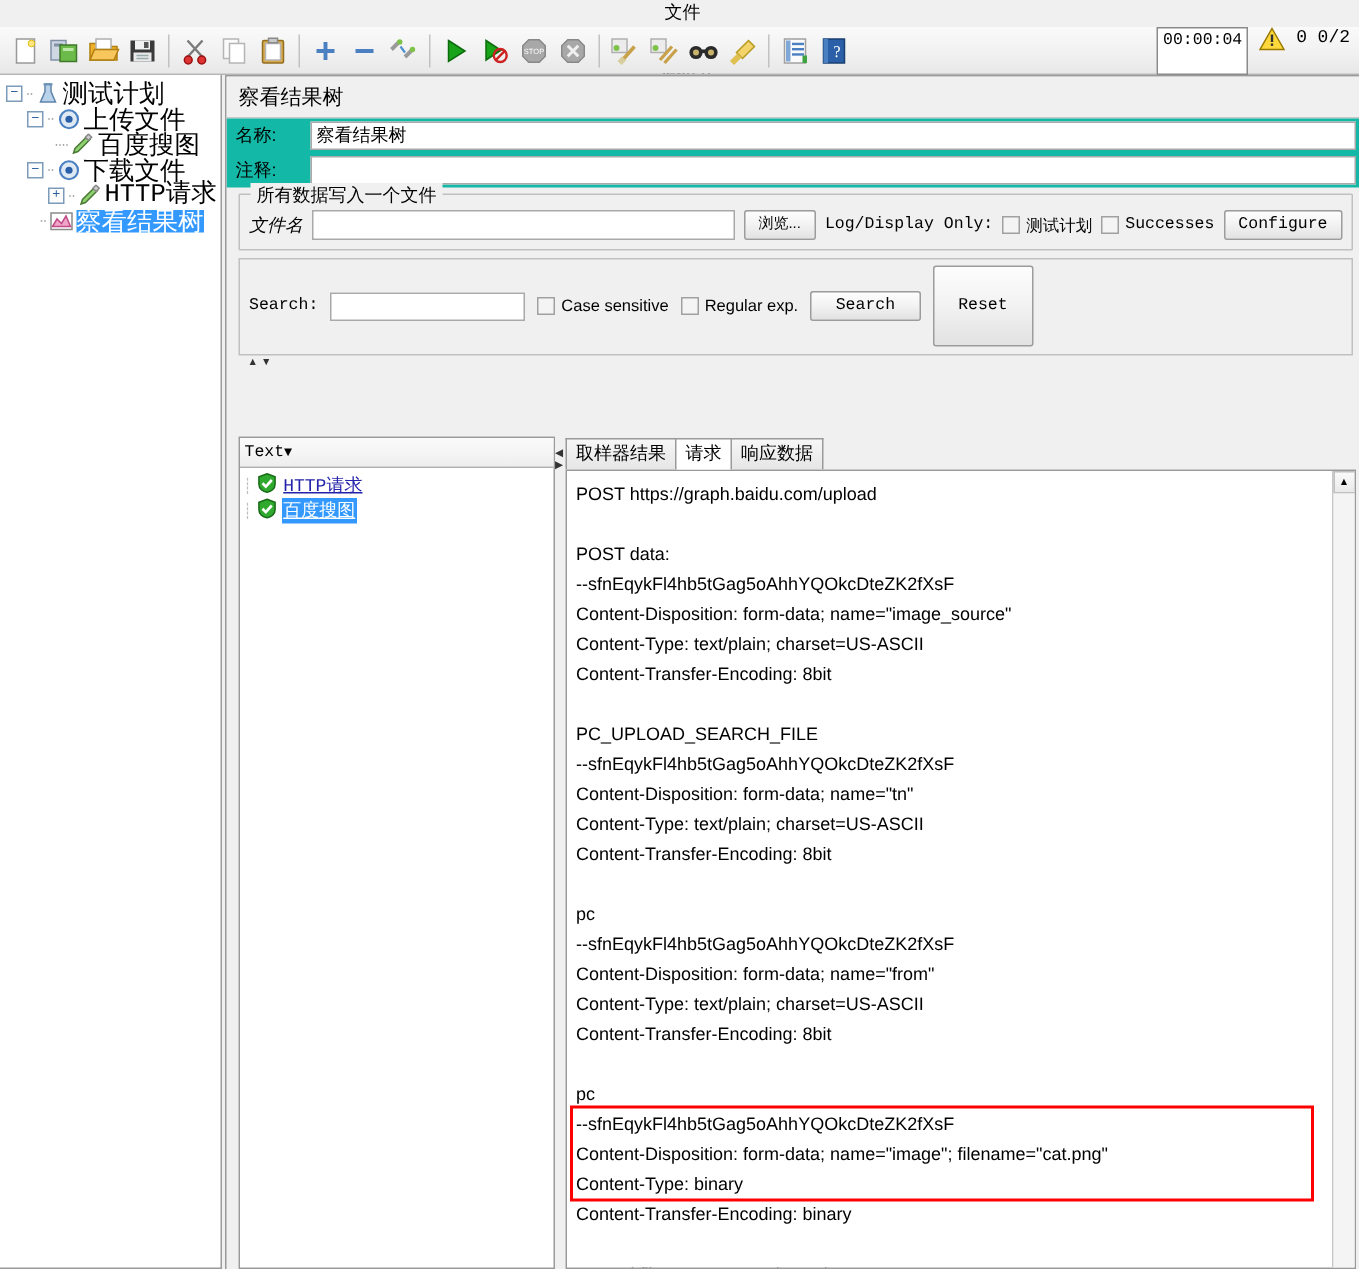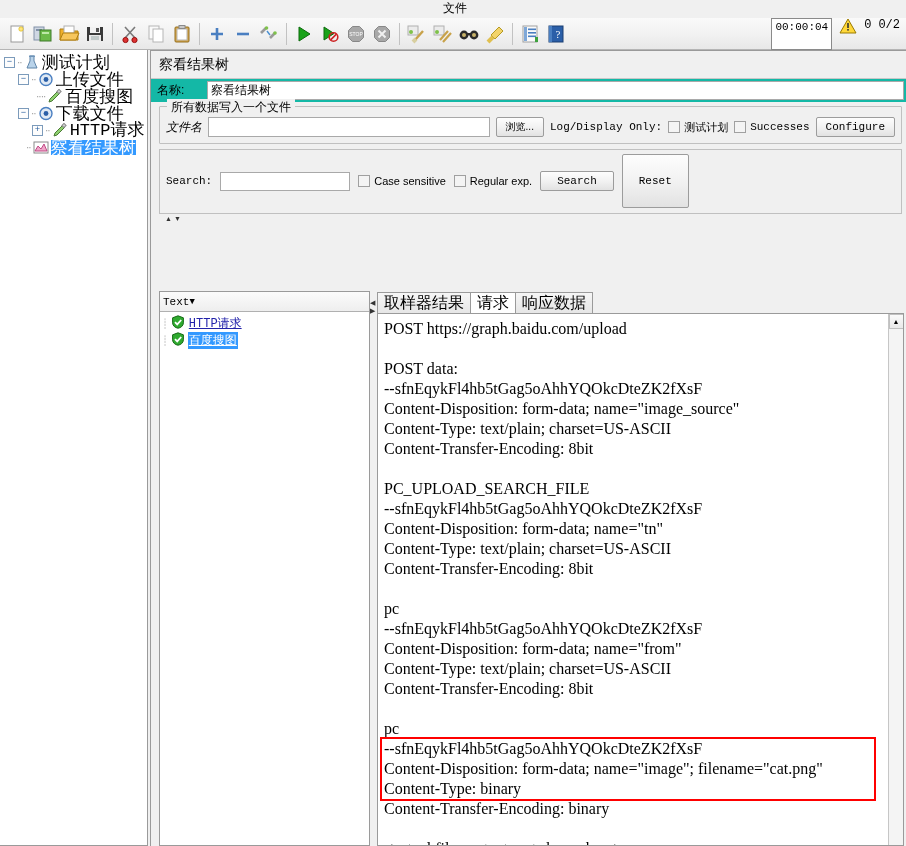--- a/index.html
+++ b/index.html
@@ -237,36 +237,36 @@
   .vsplit { width: 7px; position: relative; background: #f0f0f0; }
   .vsplit-arrows { position: absolute; top: 8px; left: 0; font-size: 7px; line-height: 8px; color: #333; }
 
   .tabpane { flex: 1; display: flex; flex-direction: column; position: relative; }
   .tabstrip { display: flex; align-items: flex-end; height: 22px; padding-left: 0px; }
   .tab {
     border: 1px solid #9a9a9a;
     border-bottom: none;
     background: linear-gradient(to bottom,#f6f6f6,#e6e6e6);
     padding: 2px 6px 3px 6px;
-    font-size: 16px;
+    font-size: 12px;
     line-height: 15px;
     margin-right: -1px;
     cursor: default;
   }
   .tab.active { background: #ffffff; font-weight: normal; position: relative; z-index: 2; margin-top: 24px; }
   .text-area-wrap {
     flex: 1; border: 1px solid #9a9a9a;
     background: #ffffff; position: relative; overflow: hidden;
     display: flex;
   }
   .text-area {
     flex: 1;
     padding: 5px 0 0 6px;
-    font-family: Liberation Serif, serif;
-    font-size: 16px;
+    font-family: Liberation Sans, sans-serif;
+    font-size: 12px;
     line-height: 20px;
     white-space: pre;
     position: relative;
     overflow: hidden;
   }
   .ta-line { height: 20px; white-space: pre; }
   .hl-box {
     position: absolute;
     left: 2px; right: 12px;
     border: 2px solid #ff0000;
@@ -556,20 +556,24 @@
 
     <div class="right-pane">
 
       <div class="panel-title">察看结果树</div>
 
       <div class="field-row">
         <span class="field-label">名称:</span>
         <input class="field-input" type="text" value="察看结果树" style="">
       </div>
 
+      <div class="field-row">
+        <span class="field-label">注释:</span>
+        <input class="field-input" type="text" value="" style="">
+      </div>
 
       <div class="groupbox">
         <span class="groupbox-title">所有数据写入一个文件</span>
         <div class="gb-row">
           <span class="gb-label">文件名</span>
           <input class="file-input" type="text" value="" style="">
           <button class="btn" style="font-family:'Liberation Sans',sans-serif;font-size:10px">浏览...</button>
           <span class="mono-label">Log/Display Only:</span>
           <span class="chk-wrap">
             <span class="chk"></span>

